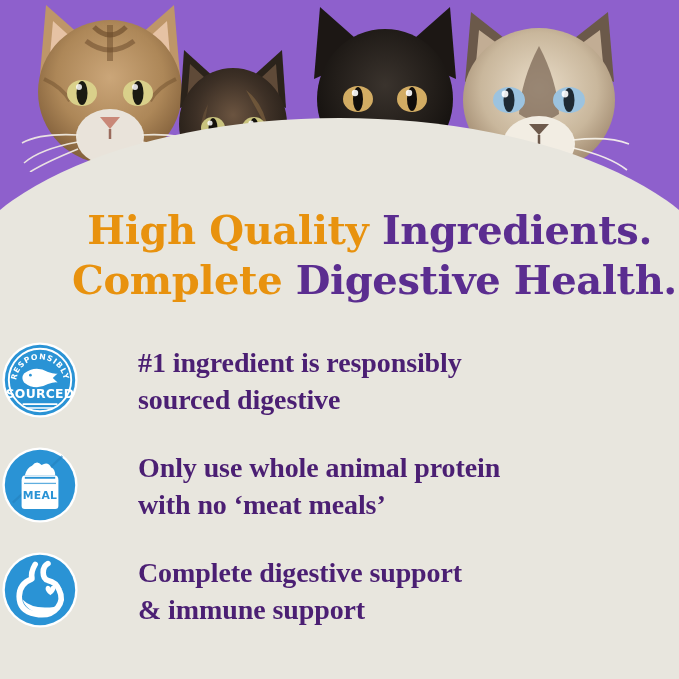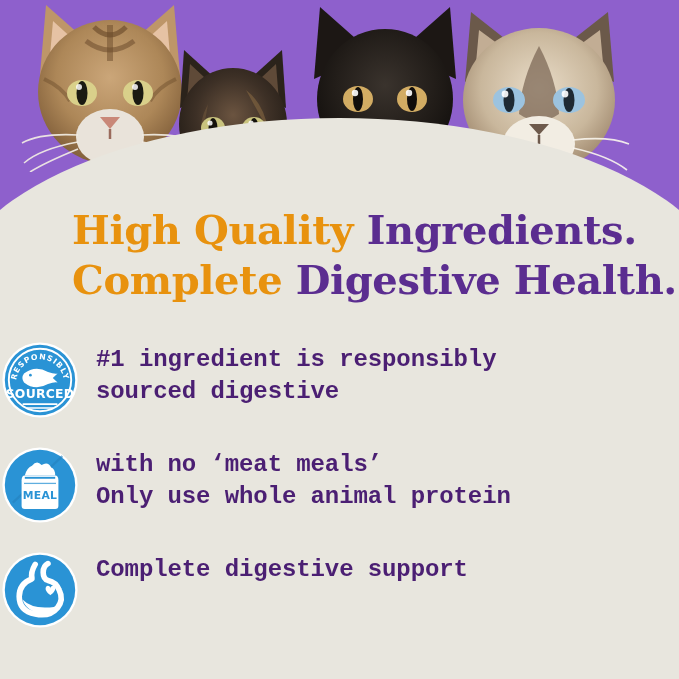--- a/index.html
+++ b/index.html
@@ -39,20 +39,21 @@
   }
 
   
   .headline{
     position:absolute;left:72px;top:205px;width:580px;
     font-family:"DejaVu Serif", serif;
     font-weight:700;
     font-size:40px;
     line-height:1.24;
     letter-spacing:-0.4px;
+    text-align:right;
   }
   .hl-line{white-space:nowrap;}
   .hl-orange{color:#E8920E;}
   .hl-purple{color:#5B2D90;}
 
   
   .bullets{
     position:absolute;left:0;top:338px;width:679px;
   }
   .bullet{
@@ -60,26 +61,27 @@
     display:flex;align-items:flex-start;
     padding-left:96px;
     height:105px;
   }
   .badge{
     position:absolute;left:0;top:2px;
     width:80px;height:80px;flex:none;
   }
   .bullet-text{
     color:#4B1F73;
-    font-family:Liberation Mono, monospace;
+    font-family:Liberation Serif, serif;
     font-weight:700;
-    font-size:24px;
+    font-size:28px;
     line-height:1.33;
     padding-top:6px;
     letter-spacing:-0.1px;
+    margin-left:42px;
   }
   .bullet-text .ln{display:block;white-space:nowrap;}
 </style>
 </head>
 <body>
 
 <div class="poster">
 
   <div class="hero">
     <div class="hero-bg"></div>
@@ -270,34 +272,35 @@
         <path d="M16 72 L78 14" stroke="#2482BF" stroke-width="3" opacity=".6"></path>
 
         <path d="M31 38 L69 38 Q73 38 73 44 L73 76 Q73 80 69 80 L31 80 Q27 80 27 76 L27 44 Q27 38 31 38 Z" fill="#FFFFFF"></path>
 
         <path d="M31 38 Q34 28 40 26 Q46 18 52 25 Q60 20 64 28 Q69 30 69 38 Z" fill="#FFFFFF"></path>
         <path d="M31 41 L69 41" stroke="#2A93D5" stroke-width="2.4"></path>
         <path d="M30 48 L70 48" stroke="#2A93D5" stroke-width="1.6" opacity=".75"></path>
         <text x="50" y="68" text-anchor="middle" font-family="'DejaVu Sans', sans-serif" font-size="13.5" font-weight="700" fill="#2A93D5" letter-spacing="0.4">MEAL</text>
       </svg>
       <div class="bullet-text">
+        <span class="ln">Only use whole animal protein</span>
         <span class="ln">with no ‘meat meals’</span>
-        <span class="ln">Only use whole animal protein</span>
       </div>
     </div>
 
     <div class="bullet">
       <svg class="badge" viewBox="0 0 100 100">
         <circle cx="50" cy="50" r="47" fill="#FFFFFF"></circle>
         <circle cx="50" cy="50" r="44" fill="#2A93D5"></circle>
 
         <path d="M44 18 Q38 28 40 36 Q24 42 24 58 Q24 76 44 80 Q62 84 72 72 Q80 62 74 50 Q70 40 60 38 Q54 36 54 28 Q54 20 60 17" fill="none" stroke="#FFFFFF" stroke-width="7" stroke-linecap="round" stroke-linejoin="round"></path>
 
         <path d="M28 62 Q34 78 52 79 Q68 80 74 68 Q70 72 56 72 Q38 72 28 62 Z" fill="#FFFFFF"></path>
 
         <path d="M63 48 C63 44 57 43 57 48.5 C57 52.5 63 56.5 63 56.5 C63 56.5 69 52.5 69 48.5 C69 43 63 44 63 48 Z" fill="#FFFFFF"></path>
       </svg>
       <div class="bullet-text">
         <span class="ln">Complete digestive support</span>
+        <span class="ln">&amp; immune support</span>
       </div>
     </div>
   </div>
 </div>
 
 </body></html>

